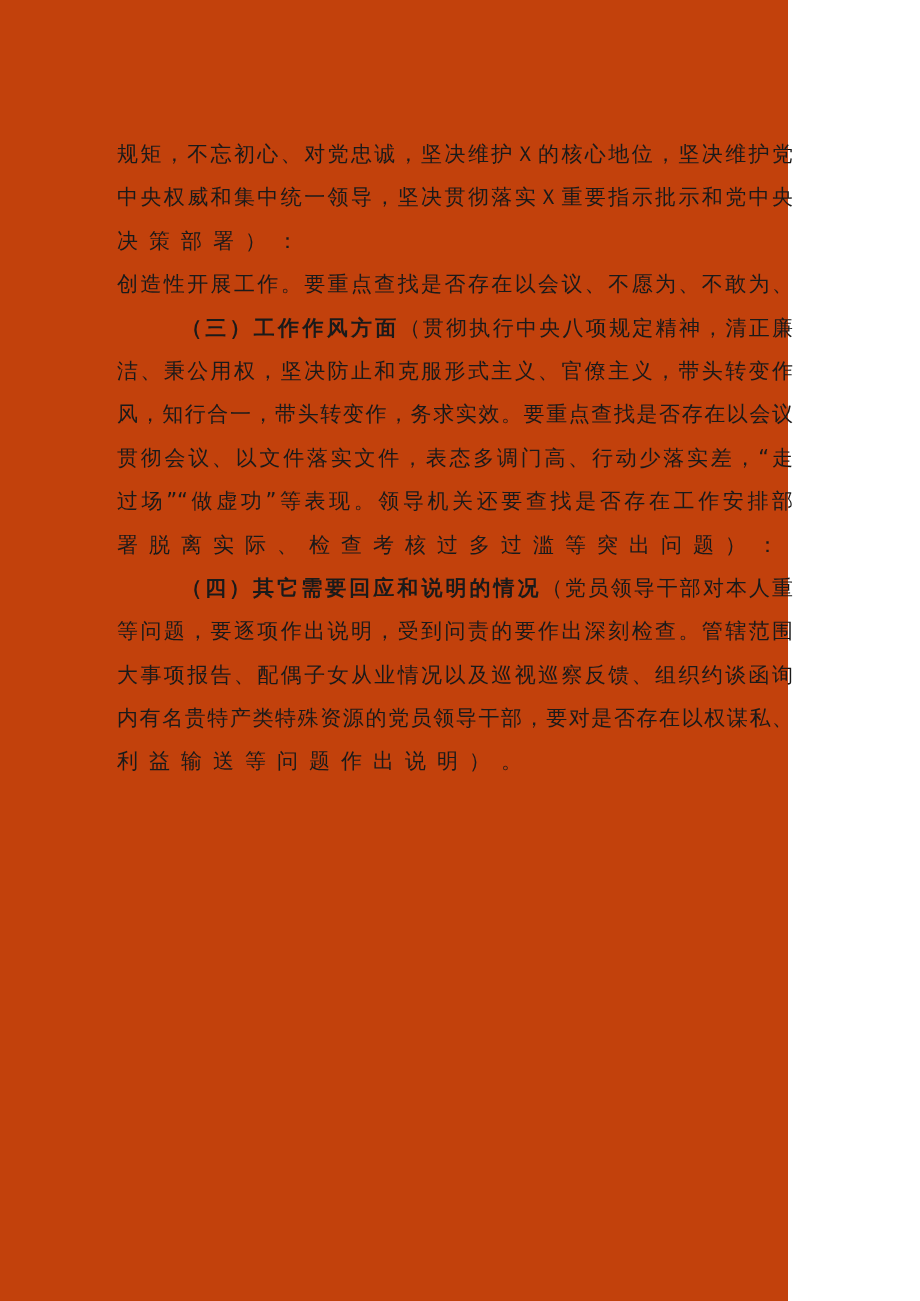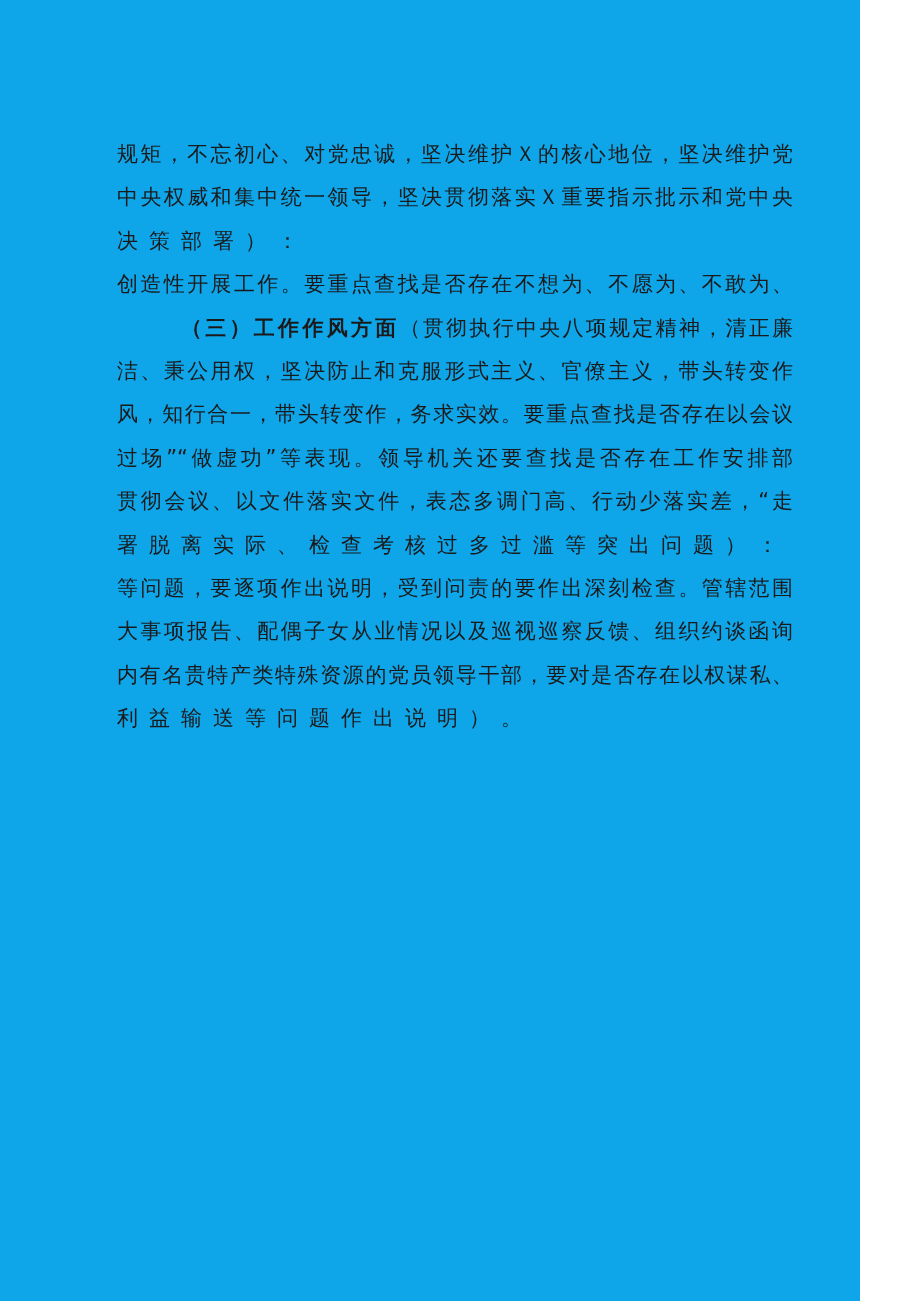--- a/index.html
+++ b/index.html
@@ -12,23 +12,23 @@
       height: 1301px;
       position: relative;
       overflow: hidden;
       font-family: "DejaVu Sans", "Liberation Sans", sans-serif;
       color: #1a1a1a;
     }
     .page {
       position: absolute;
       left: 0;
       top: 0;
-      width: 860px;
+      width: 788px;
       height: 1301px;
-      background: #0ea5e9;
+      background: #c2410c;
     }
     .doc-body {
       position: absolute;
       left: 117px;
       top: 133px;
       width: 676px;
     }
     .line {
       height: 43.4px;
       line-height: 43.4px;
@@ -68,31 +68,34 @@
 </head>
 <body>
 
 <div class="page">
   <div class="doc-body">
 
     <div class="line">规矩，不忘初心、对党忠诚，坚决维护Ｘ的核心地位，坚决维护党</div>
     <div class="line">中央权威和集中统一领导，坚决贯彻落实Ｘ重要指示批示和党中央</div>
     <div class="line last">决策部署）：</div>
 
-    <div class="line">创造性开展工作。要重点查找是否存在不想为、不愿为、不敢为、</div>
+    <div class="line">创造性开展工作。要重点查找是否存在以会议、不愿为、不敢为、</div>
 
     <div class="line indent">
       <span class="bold">（三）工作作风方面</span><span class="normal">（贯彻执行中央八项规定精神，清正廉</span>
     </div>
     <div class="line">洁、秉公用权，坚决防止和克服形式主义、官僚主义，带头转变作</div>
     <div class="line">风，知行合一，带头转变作，务求实效。要重点查找是否存在以会议</div>
+    <div class="line">贯彻会议、以文件落实文件，表态多调门高、行动少落实差，“走</div>
     <div class="line">过场”“做虚功”等表现。领导机关还要查找是否存在工作安排部</div>
-    <div class="line">贯彻会议、以文件落实文件，表态多调门高、行动少落实差，“走</div>
     <div class="line last">署脱离实际、检查考核过多过滥等突出问题）：</div>
 
+    <div class="line indent">
+      <span class="bold">（四）其它需要回应和说明的情况</span><span class="normal">（党员领导干部对本人重</span>
+    </div>
     <div class="line">等问题，要逐项作出说明，受到问责的要作出深刻检查。管辖范围</div>
     <div class="line">大事项报告、配偶子女从业情况以及巡视巡察反馈、组织约谈函询</div>
     <div class="line">内有名贵特产类特殊资源的党员领导干部，要对是否存在以权谋私、</div>
     <div class="line last">利益输送等问题作出说明）。</div>
 
 
   </div>
 </div>
 
 </body></html>

